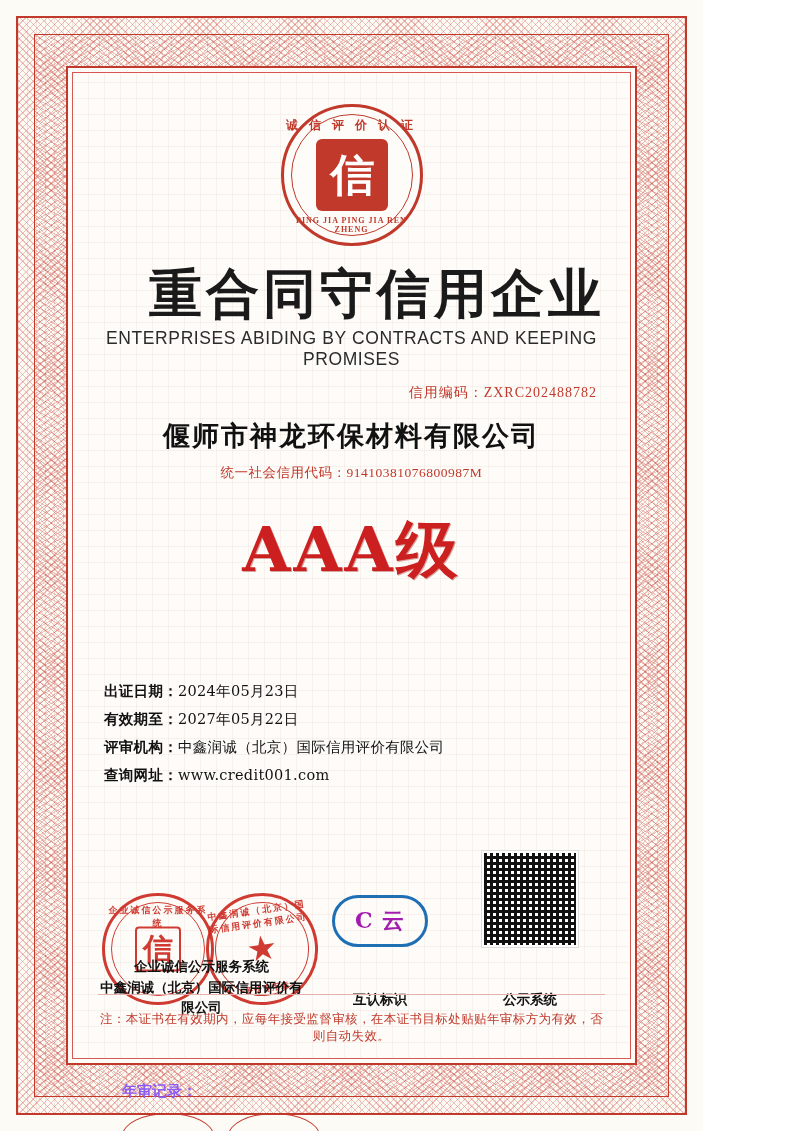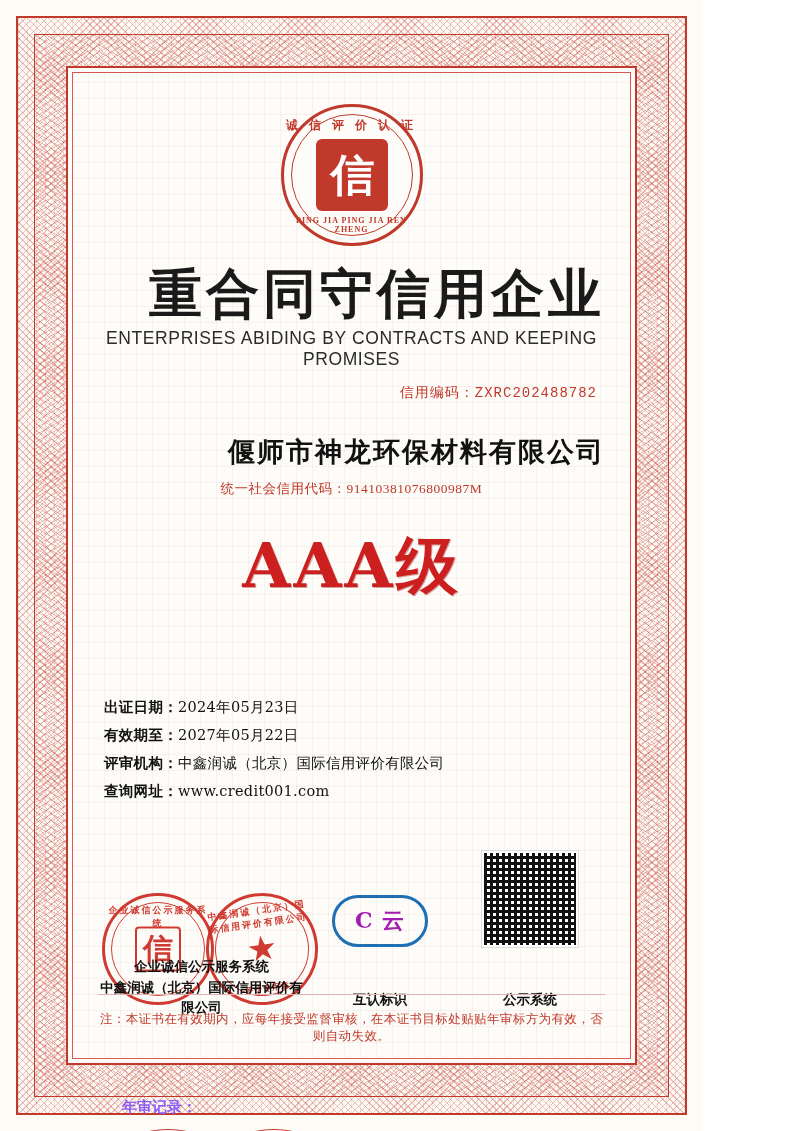--- a/index.html
+++ b/index.html
@@ -117,30 +117,30 @@
     color: #2b2b2b;
     margin-top: 6px;
   }
   .credit-no {
     text-align: right;
     color: #c0392b;
     font-size: 14px;
     letter-spacing: 1px;
     margin-top: 14px;
     padding-right: 8px;
-    font-family: Liberation Mono, monospace;
+    font-family: Liberation Serif, serif;
   }
   .company {
-    text-align: right;
+    text-align: center;
     font-family: "DejaVu Serif", serif;
     font-size: 27px;
     font-weight: bold;
     color: #111;
     letter-spacing: 2px;
-    margin-top: 32px;
+    margin-top: 16px;
   }
   .uscc {
     text-align: center;
     color: #c0392b;
     font-size: 13.5px;
     margin-top: 10px;
     letter-spacing: 0.5px;
   }
 
   .body-text {

